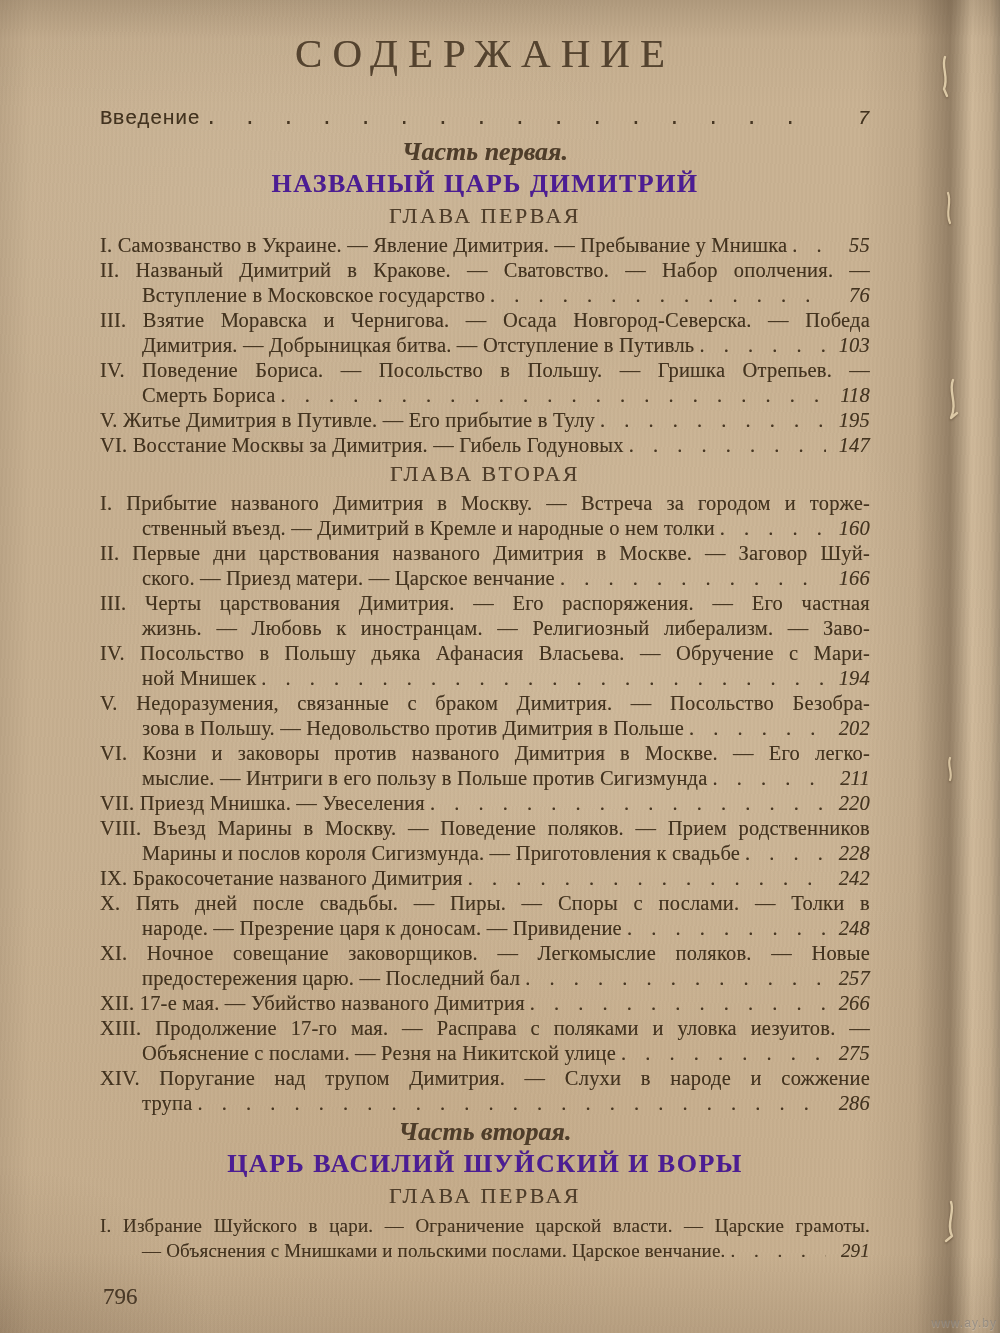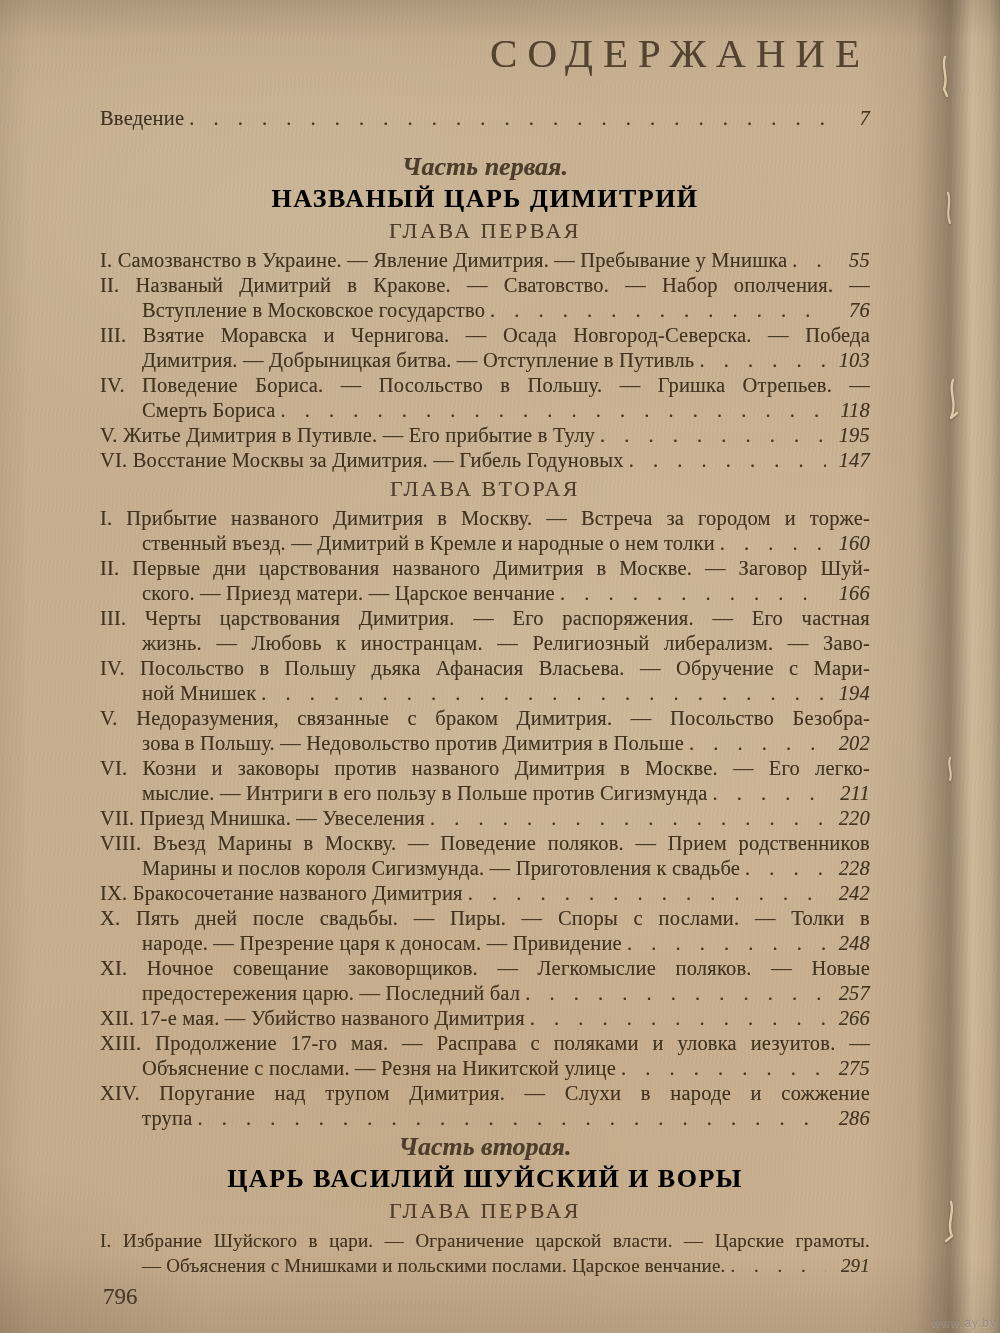--- a/index.html
+++ b/index.html
@@ -20,36 +20,36 @@
       linear-gradient(0deg, rgba(80,58,38,0.14) 0%, rgba(0,0,0,0) 6%),
       radial-gradient(ellipse 560px 340px at 28% 16%, rgba(255,250,235,0.08), rgba(0,0,0,0) 70%),
       radial-gradient(ellipse 700px 520px at 55% 52%, rgba(255,244,222,0.10), rgba(0,0,0,0) 70%),
       radial-gradient(ellipse 900px 560px at 45% 88%, rgba(172,132,86,0.12), rgba(0,0,0,0) 70%),
       radial-gradient(ellipse 300px 240px at 0% 100%, rgba(88,64,42,0.18), rgba(0,0,0,0) 70%),
       repeating-linear-gradient(93deg, rgba(255,255,255,0.016) 0 2px, rgba(0,0,0,0.016) 2px 4px),
       #c9b292;
   }
   .column{position:absolute;left:100px;top:30px;width:770px;color:rgba(62,47,28,0.94);
     text-shadow:0 0 0.6px rgba(70,52,30,0.45);}
-  .toc-title{font-size:41px;line-height:46px;font-weight:normal;text-align:right;
+  .toc-title{font-size:41px;line-height:46px;font-weight:normal;text-align:center;
     letter-spacing:10px;margin:0 0 30px 0;color:#54432f;}
   .toc-line{font-size:20.5px;line-height:25px;letter-spacing:0.2px;}
   .toc-line.full{text-align:justify;text-align-last:justify;}
   .toc-line.last{display:flex;align-items:baseline;}
   .toc-line.last .line-text{flex:0 0 auto;white-space:pre;}
   .toc-line.cont{margin-left:42px;}
   .dots{flex:1 1 auto;overflow:hidden;white-space:nowrap;letter-spacing:7px;
     padding-left:5px;color:rgba(62,47,28,0.9);}
   .dots::after{content:". . . . . . . . . . . . . . . . . . . . . . . . . . . . . . . . . . . . . . . . . . . . . . . . . . . .";}
   .page-num{font-style:italic;padding-left:6px;min-width:38px;text-align:right;flex:0 0 auto;}
-  .intro-line{margin-bottom:20px;}
+  .intro-line{margin-bottom:5px;font-family:Liberation Mono, monospace;}
   .part-label{font-size:26px;line-height:32px;font-weight:bold;font-style:italic;
     text-align:center;color:#4e3d2a;}
   .part-title{font-size:26px;line-height:32px;font-weight:bold;letter-spacing:1.5px;
-    text-align:center;color:#000000;}
+    text-align:center;color:#4c1d95;}
   .chapter-label{font-size:22px;line-height:28px;letter-spacing:2.5px;text-align:center;
     margin:2px 0 3px 0;color:#4e3d2a;}
   .part:nth-child(2) .toc-line{font-size:19px;}
   .folio{position:absolute;left:103px;top:1284px;font-size:23px;color:#4a3a28;
     text-shadow:0 0 0.6px rgba(70,52,30,0.45);}
   .watermark{position:absolute;right:3px;bottom:3px;font-family:"Liberation Sans",sans-serif;
     font-size:12px;color:rgba(125,122,118,0.6);text-shadow:0 1px 1px rgba(255,255,255,0.25);
     letter-spacing:1px;}
   .stitch{position:absolute;width:18px;height:44px;}
   .stitch svg{filter:drop-shadow(0 1px 1px rgba(60,40,20,0.45));}

